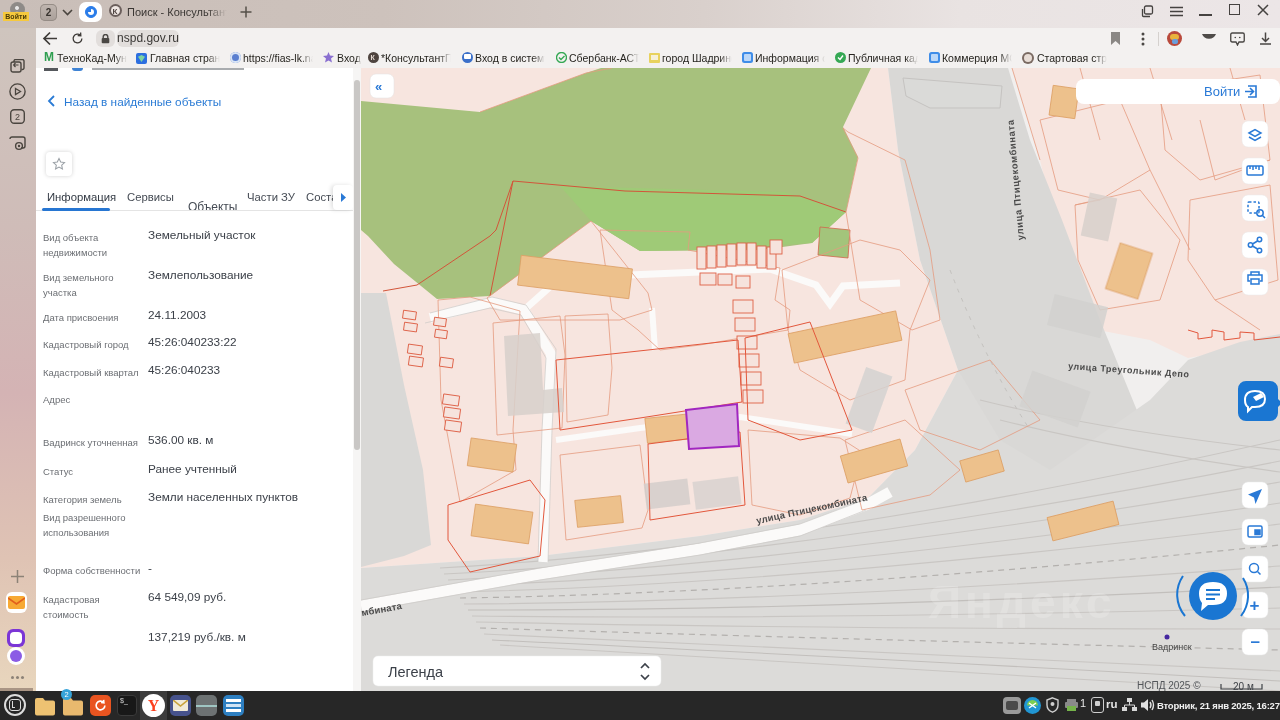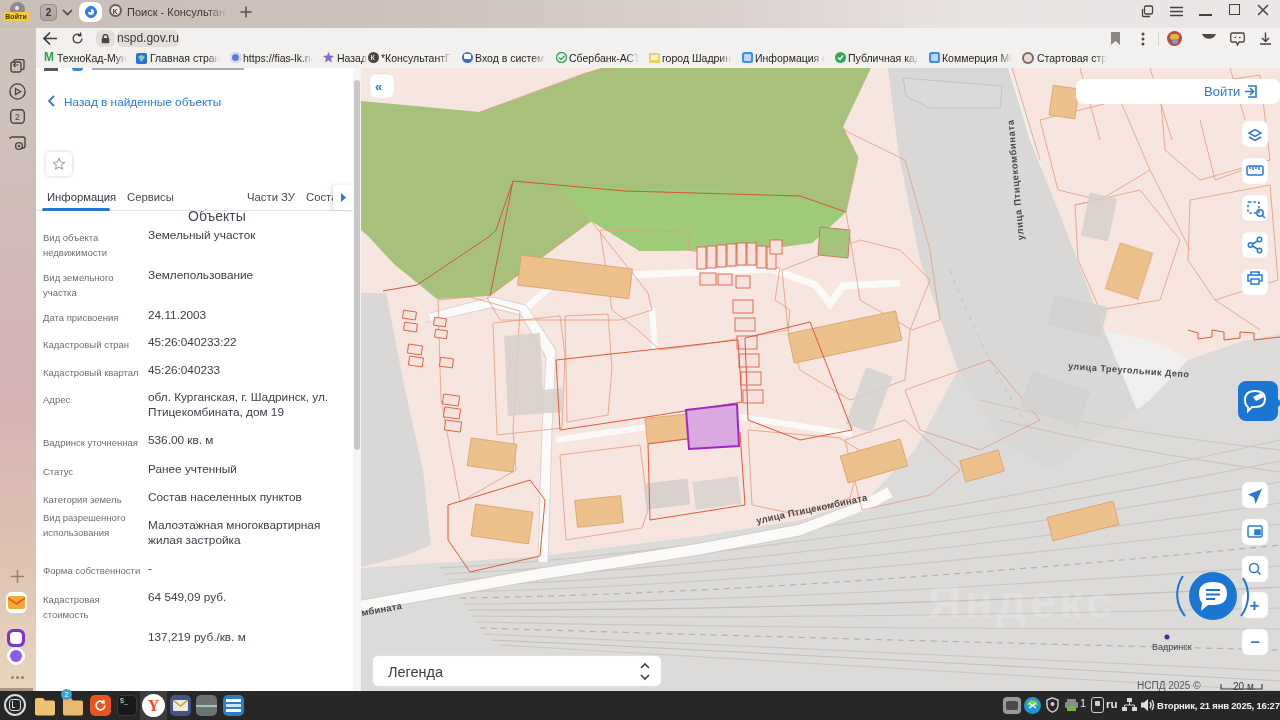--- a/index.html
+++ b/index.html
@@ -336,21 +336,21 @@
   <div class="abs" style="left:100px;top:2.5px;width:11px;height:11px;border-radius:2px;background:#2d6fe0"></div>
   <svg class="abs" style="left:102px;top:4.5px" width="7" height="7" viewBox="0 0 8 8">
       <path d="M0,2 L4,0 L8,2 L4,8 Z" fill="#7fd4a0"></path>
     </svg>
   <div class="bk" style="left:114px">Главная страниц</div>
   <div class="abs" style="left:194px;top:2px;width:11px;height:11px;border-radius:50%;background:#5a7fd0;box-shadow:inset 0 0 0 2px #d8e4f5"></div>
   <div class="bk" style="left:207px">https://fias-lk.nalo</div>
   <svg class="abs" style="left:287px;top:2px" width="11" height="11" viewBox="0 0 11 11">
       <path d="M5.5,0 L7,3.5 L11,4 L8,6.5 L9,10.5 L5.5,8.5 L2,10.5 L3,6.5 L0,4 L4,3.5 Z" fill="#8a6fd0"></path>
     </svg>
-  <div class="bk" style="left:301px">Назад</div>
+  <div class="bk" style="left:301px">Вход</div>
   <div class="abs" style="left:332px;top:2px;width:11px;height:11px;border-radius:50%;background:#4e443f"></div>
   <div class="abs" style="left:334.5px;top:3.5px;font-size:7px;color:#e8ddd6;font-weight:bold">К</div>
   <div class="bk" style="left:345px">*КонсультантПлю</div>
   <div class="abs" style="left:426px;top:2px;width:11px;height:11px;border-radius:50%;background:#3a6fc9"></div>
   <div class="abs" style="left:428px;top:4px;width:7px;height:5px;background:#fff;border-radius:1px"></div>
   <div class="bk" style="left:439px">Вход в систему ::</div>
   <svg class="abs" style="left:520px;top:2px" width="11" height="11" viewBox="0 0 11 11">
       <circle cx="5.5" cy="5.5" r="5" fill="none" stroke="#35a854" stroke-width="1.4"></circle>
       <path d="M3,5.5 L5,7.5 L8.5,4" stroke="#35a854" stroke-width="1.4" fill="none"></path>
     </svg>
@@ -419,50 +419,48 @@
   <div class="abs" style="left:28px;top:27px;font-size:11.8px;color:#2a7bd5">Назад в найденные объекты</div>
 
 
   <div class="abs" style="left:10px;top:84px;width:26px;height:24px;background:#fff;border-radius:4px;box-shadow:0 0 4px rgba(0,0,0,0.18)"></div>
   <svg class="abs" style="left:16px;top:89px" width="14" height="14" viewBox="0 0 24 24">
       <path d="M12,2.5 l2.9,6.2 6.6,0.8 -4.9,4.6 1.3,6.6 -5.9,-3.3 -5.9,3.3 1.3,-6.6 -4.9,-4.6 6.6,-0.8 Z" fill="none" stroke="#9aa0a6" stroke-width="1.8"></path>
     </svg>
 
   <div class="abs" style="left:11px;top:123px;font-size:11.3px;color:#333a44">Информация</div>
   <div class="abs" style="left:91px;top:123px;font-size:11.3px;color:#454b54">Сервисы</div>
-  <div class="abs" style="left:152px;top:140px;font-size:14px;color:#454b54">Объекты</div>
+  <div class="abs" style="left:152px;top:132px;font-size:12px;color:#454b54">Объекты</div>
   <div class="abs" style="left:211px;top:123px;font-size:11.3px;color:#454b54">Части ЗУ</div>
   <div class="abs" style="left:270px;top:123px;font-size:11.3px;color:#454b54">Состав</div>
 
   <div class="abs" style="left:0;top:141.5px;width:317px;height:1px;background:#e4e4e4"></div>
   <div class="abs" style="left:6px;top:140px;width:68px;height:2.5px;background:#2776d2;border-radius:2px"></div>
   <div class="abs" style="left:297px;top:117px;width:20px;height:25px;background:#fff;border-radius:4px;box-shadow:-2px 0 4px rgba(0,0,0,0.12)"></div>
   <svg class="abs" style="left:304px;top:125px" width="7" height="9" viewBox="0 0 7 9">
       <path d="M1,0 L6,4.5 L1,9 Z" fill="#2979d6"></path>
     </svg>
   <div class="lbl" style="left:7px;top:162px">Вид объекта<br>недвижимости</div>
   <div class="val" style="left:112px;top:160px">Земельный участок</div>
   <div class="lbl" style="left:7px;top:202px">Вид земельного<br>участка</div>
   <div class="val" style="left:112px;top:200px">Землепользование</div>
   <div class="lbl" style="left:7px;top:242px">Дата присвоения</div>
   <div class="val" style="left:112px;top:240px">24.11.2003</div>
-  <div class="lbl" style="left:7px;top:269px;width:110px">Кадастровый стран</div>
+  <div class="lbl" style="left:7px;top:269px;width:110px">Кадастровый город</div>
   <div class="val" style="left:112px;top:267px">45:26:040233:22</div>
   <div class="lbl" style="left:7px;top:297px;width:110px">Кадастровый квартал</div>
   <div class="val" style="left:112px;top:295px">45:26:040233</div>
   <div class="lbl" style="left:7px;top:324px">Адрес</div>
-  <div class="val" style="left:112px;top:322px">обл. Курганская, г. Шадринск, ул. Птицекомбината, дом 19</div>
   <div class="lbl" style="left:7px;top:367px;width:110px">Вадринск уточненная</div>
   <div class="val" style="left:112px;top:365px">536.00 кв. м</div>
   <div class="lbl" style="left:7px;top:396px">Статус</div>
   <div class="val" style="left:112px;top:394px">Ранее учтенный</div>
   <div class="lbl" style="left:7px;top:424px;width:110px">Категория земель</div>
-  <div class="val" style="left:112px;top:422px">Состав населенных пунктов</div>
+  <div class="val" style="left:112px;top:422px">Земли населенных пунктов</div>
   <div class="lbl" style="left:7px;top:442px">Вид разрешенного<br>использования</div>
-  <div class="val" style="left:112px;top:450px">Малоэтажная многоквартирная жилая застройка</div>
   <div class="lbl" style="left:7px;top:495px;width:115px">Форма собственности</div>
   <div class="val" style="left:112px;top:493px">-</div>
   <div class="lbl" style="left:7px;top:524px">Кадастровая<br>стоимость</div>
   <div class="val" style="left:112px;top:522px">64 549,09 руб.</div>
   <div class="val" style="left:112px;top:562px">137,219 руб./кв. м</div>
 </div>
 <div id="pscroll"></div>
 <div id="pthumb"></div>
 
 <div id="taskbar">

